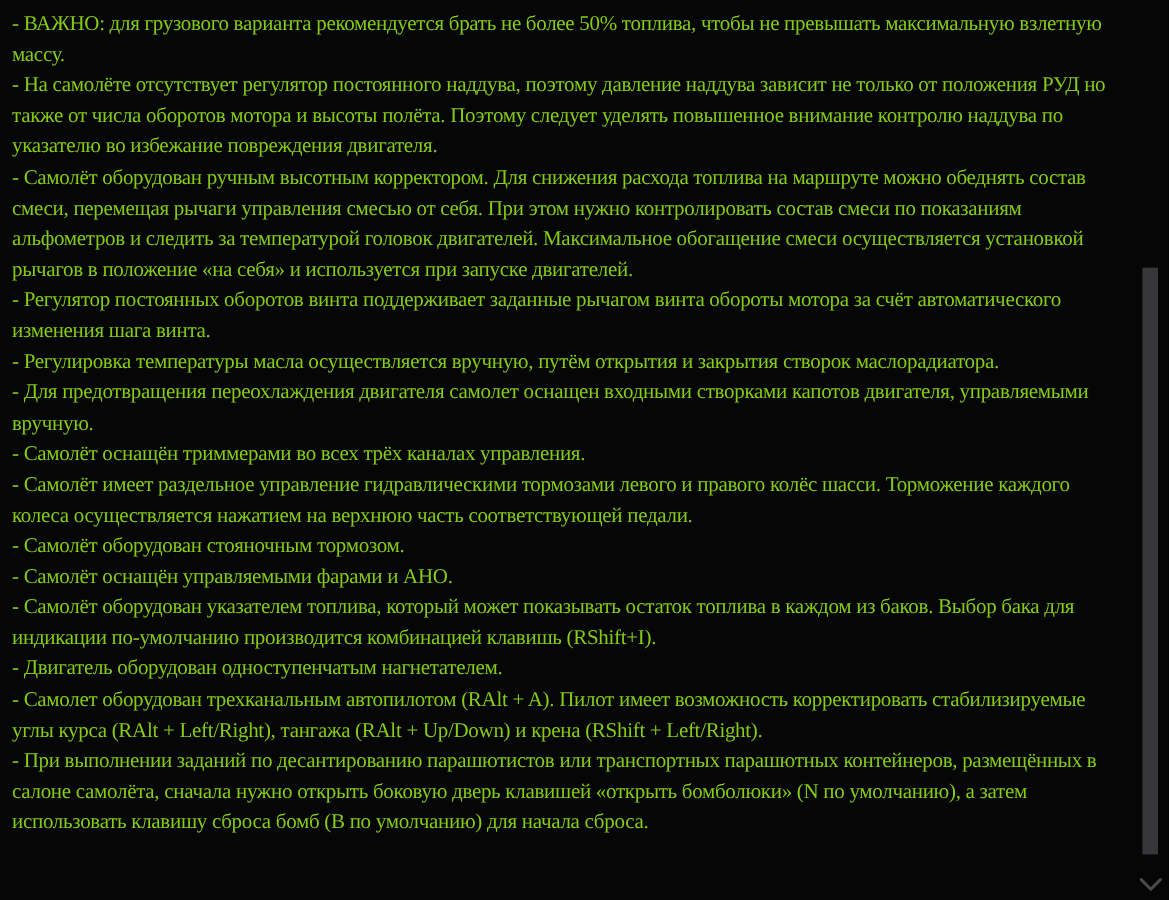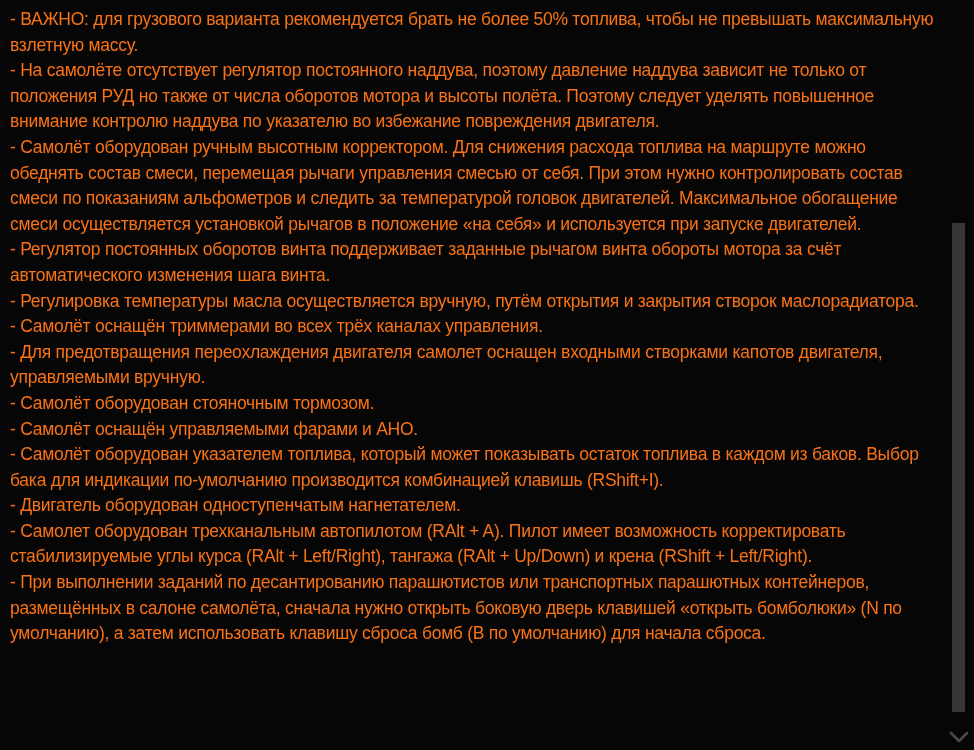--- a/index.html
+++ b/index.html
@@ -20,26 +20,27 @@
     top: 0;
     width: 974px;
     height: 750px;
     background: #060606;
   }
   .text-area {
     position: absolute;
     left: 10px;
     top: 7px;
     width: 932px;
-    color: #f97316;
+    color: #84cc16;
     font-size: 17.5px;
     line-height: 25.6px;
     letter-spacing: -0.25px;
     overflow: hidden;
     height: 740px;
+    font-family: Liberation Serif, serif;
   }
   .text-area p {
     margin: 0;
     padding: 0;
   }
   .scrollbar-track {
     position: absolute;
     top: 0;
     right: 9px;
     width: 13px;
@@ -70,22 +71,23 @@
 <body>
 
 <div class="notes-panel">
 
   <div class="text-area">
   <p>- ВАЖНО: для грузового варианта рекомендуется брать не более 50% топлива, чтобы не превышать максимальную взлетную массу.</p>
       <p>- На самолёте отсутствует регулятор постоянного наддува, поэтому давление наддува зависит не только от положения РУД но также от числа оборотов мотора и высоты полёта. Поэтому следует уделять повышенное внимание контролю наддува по указателю во избежание повреждения двигателя.</p>
       <p>- Самолёт оборудован ручным высотным корректором. Для снижения расхода топлива на маршруте можно обеднять состав смеси, перемещая рычаги управления смесью от себя. При этом нужно контролировать состав смеси по показаниям альфометров и следить за температурой головок двигателей. Максимальное обогащение смеси осуществляется установкой рычагов в положение «на себя» и используется при запуске двигателей.</p>
       <p>- Регулятор постоянных оборотов винта поддерживает заданные рычагом винта обороты мотора за счёт автоматического изменения шага винта.</p>
       <p>- Регулировка температуры масла осуществляется вручную, путём открытия и закрытия створок маслорадиатора.</p>
+      <p>- Для предотвращения переохлаждения двигателя самолет оснащен входными створками капотов двигателя, управляемыми вручную.</p>
       <p>- Самолёт оснащён триммерами во всех трёх каналах управления.</p>
-      <p>- Для предотвращения переохлаждения двигателя самолет оснащен входными створками капотов двигателя, управляемыми вручную.</p>
+      <p>- Самолёт имеет раздельное управление гидравлическими тормозами левого и правого колёс шасси. Торможение каждого колеса осуществляется нажатием на верхнюю часть соответствующей педали.</p>
       <p>- Самолёт оборудован стояночным тормозом.</p>
       <p>- Самолёт оснащён управляемыми фарами и АНО.</p>
       <p>- Самолёт оборудован указателем топлива, который может показывать остаток топлива в каждом из баков. Выбор бака для индикации по-умолчанию производится комбинацией клавишь (RShift+I).</p>
       <p>- Двигатель оборудован одноступенчатым нагнетателем.</p>
       <p>- Самолет оборудован трехканальным автопилотом (RAlt + A). Пилот имеет возможность корректировать стабилизируемые углы курса (RAlt + Left/Right), тангажа (RAlt + Up/Down) и крена (RShift + Left/Right).</p>
       <p>- При выполнении заданий по десантированию парашютистов или транспортных парашютных контейнеров, размещённых в салоне самолёта, сначала нужно открыть боковую дверь клавишей «открыть бомболюки» (N по умолчанию), а затем использовать клавишу сброса бомб (В по умолчанию) для начала сброса.</p>
     </div>
 
   <div class="scrollbar-track">
     <div class="scrollbar-thumb"></div>

